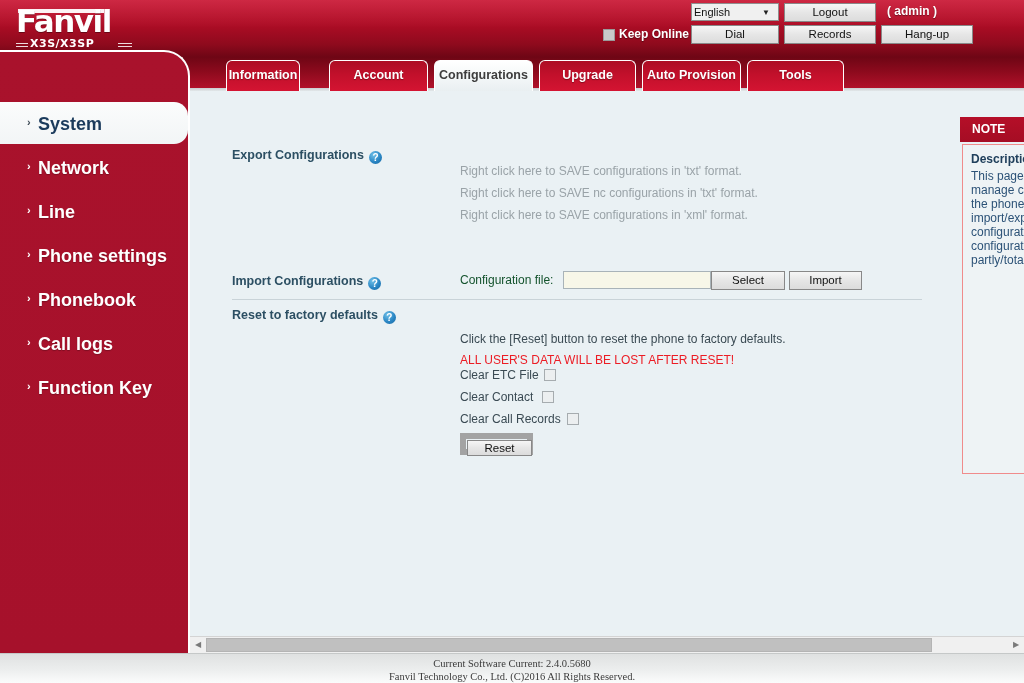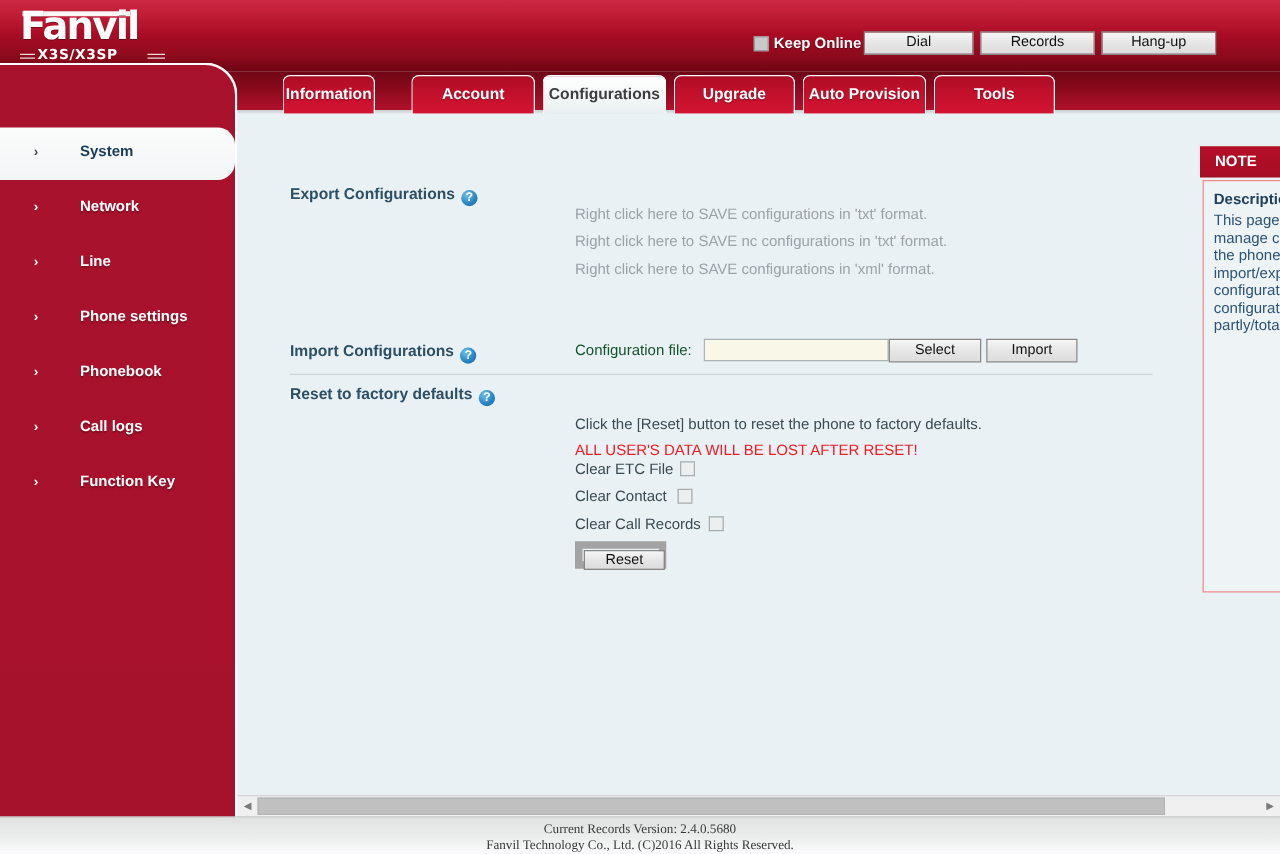--- a/index.html
+++ b/index.html
@@ -174,23 +174,22 @@
     cursor: pointer;
   }
   .side-item .chev {
     position: absolute; left: 27px; top: 13px;
     font-size: 11px; line-height: 14px;
     color: #ffffff;
     font-weight: bold;
   }
   .side-item .lbl {
     position: absolute; left: 38px; top: 12px;
-    font-size: 12px; font-weight: bold; color: #ffffff;
+    font-size: 18px; font-weight: bold; color: #ffffff;
     text-shadow: 0 1px 1px rgba(0,0,0,0.25);
-    margin-left: 26px;
   }
   .side-item.active {
     background: linear-gradient(to bottom, #fbfcfc 0%, #f2f5f6 100%);
     border-top-right-radius: 14px;
     border-bottom-right-radius: 14px;
     width: 188px;
   }
   .side-item.active .chev { color: #3f4c57; text-shadow: none; }
   .side-item.active .lbl  { color: #1b3b5c; text-shadow: none; }
 
@@ -356,20 +355,28 @@
       <div id="logo-bar-top"></div>
       <div id="logo-text">Fanvil</div>
       <div class="logo-dash" id="logo-dash-l"></div>
       <div class="logo-dash" id="logo-dash-r"></div>
       <div class="logo-dash" id="logo-dash-l2"></div>
       <div class="logo-dash" id="logo-dash-r2"></div>
       <div id="logo-model">X3S/X3SP</div>
     </div>
 
     <div id="hdr-controls">
+      <div class="hdr-row" id="hdr-row1">
+        <select class="lang-select">
+          <option>English</option>
+        </select>
+        <span class="lang-arrow">▼</span>
+        <button class="btn" id="btn-logout">Logout</button>
+        <span id="admin-label">( admin )</span>
+      </div>
       <div class="hdr-row" id="hdr-row2">
         <input type="checkbox" id="keep-online-cb" style="">
         <span id="keep-online-label">Keep Online</span>
         <button class="btn" id="btn-dial">Dial</button>
         <button class="btn" id="btn-answer">Records</button>
         <button class="btn" id="btn-hangup">Hang-up</button>
       </div>
     </div>
   </div>
 
@@ -472,17 +479,17 @@
     </div>
   </div>
 
   <div id="hscroll">
     <div class="sb-arrow" id="sb-left">◀</div>
     <div id="hscroll-thumb"></div>
     <div class="sb-arrow" id="sb-right">▶</div>
   </div>
 
   <div id="footer">
-    <div id="footer-ver">Current Records Version: 2.4.0.5680</div>
+    <div id="footer-ver">Current Software Current: 2.4.0.5680</div>
     <div>Fanvil Technology Co., Ltd. (C)2016 All Rights Reserved.</div>
   </div>
 
 </div>
 
 </body></html>

